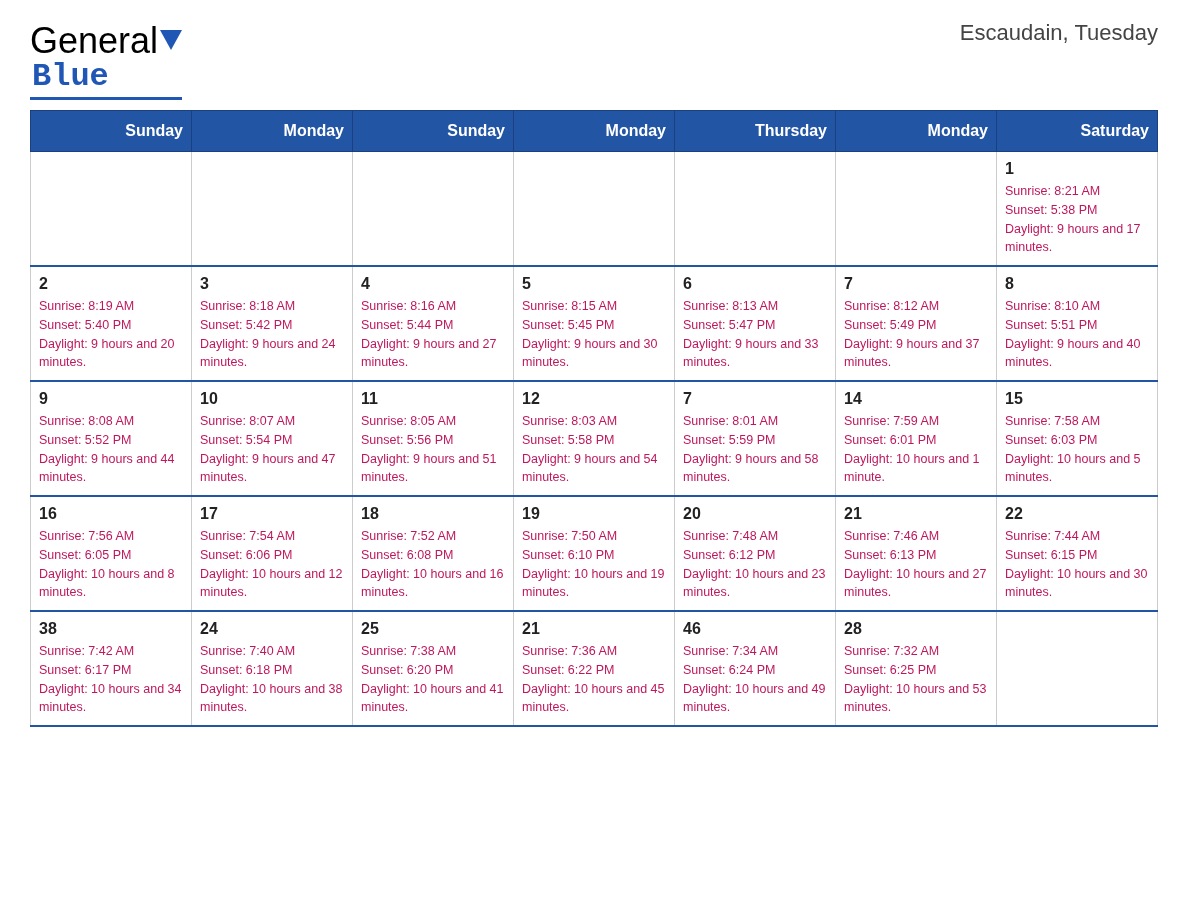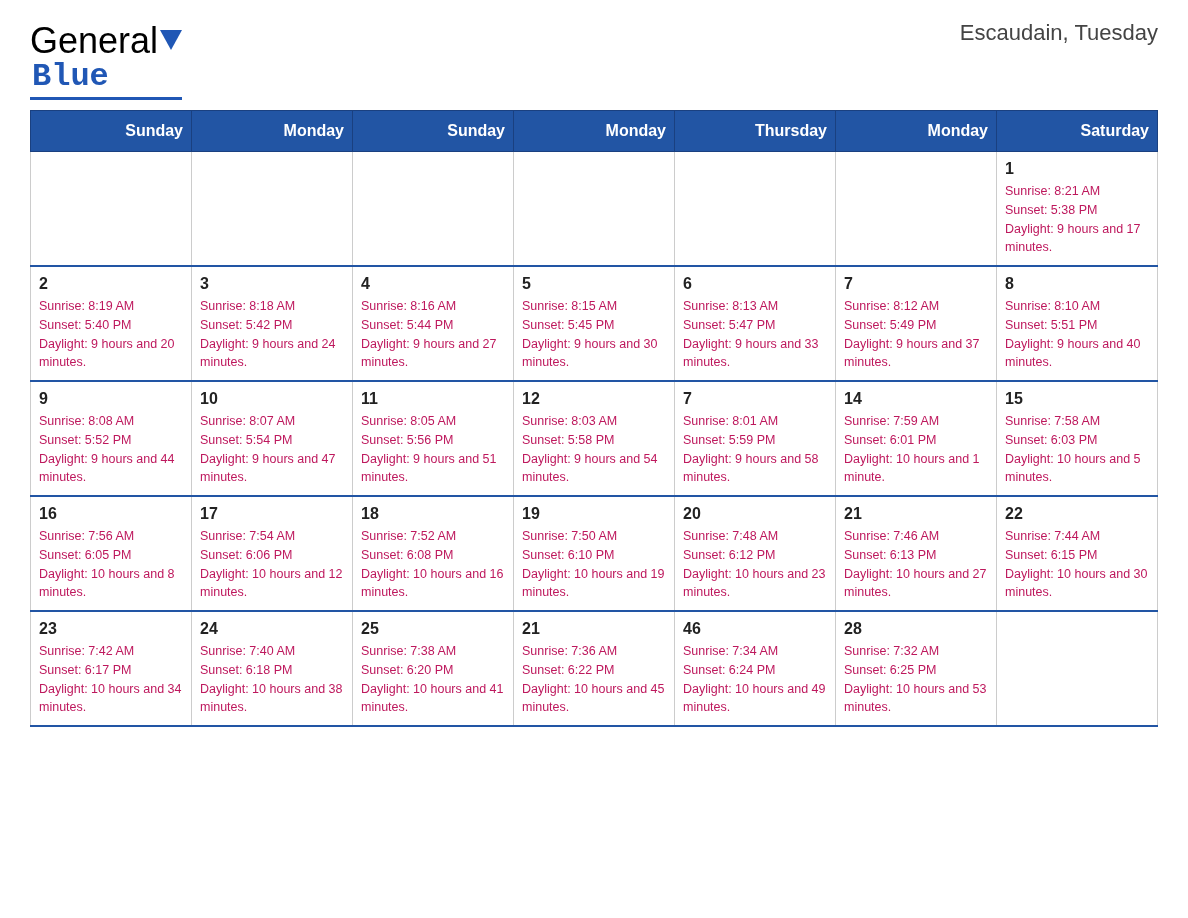--- a/index.html
+++ b/index.html
@@ -208,21 +208,21 @@
           <span class="day-number">21</span>
           <div class="day-info">Sunrise: 7:46 AM<br>Sunset: 6:13 PM<br>Daylight: 10 hours and 27 minutes.</div>
         </td>
         <td>
           <span class="day-number">22</span>
           <div class="day-info">Sunrise: 7:44 AM<br>Sunset: 6:15 PM<br>Daylight: 10 hours and 30 minutes.</div>
         </td>
       </tr>
       <tr>
         <td>
-          <span class="day-number">23</span>
+          <span class="day-number">38</span>
           <div class="day-info">Sunrise: 7:42 AM<br>Sunset: 6:17 PM<br>Daylight: 10 hours and 34 minutes.</div>
         </td>
         <td>
           <span class="day-number">24</span>
           <div class="day-info">Sunrise: 7:40 AM<br>Sunset: 6:18 PM<br>Daylight: 10 hours and 38 minutes.</div>
         </td>
         <td>
           <span class="day-number">25</span>
           <div class="day-info">Sunrise: 7:38 AM<br>Sunset: 6:20 PM<br>Daylight: 10 hours and 41 minutes.</div>
         </td>

